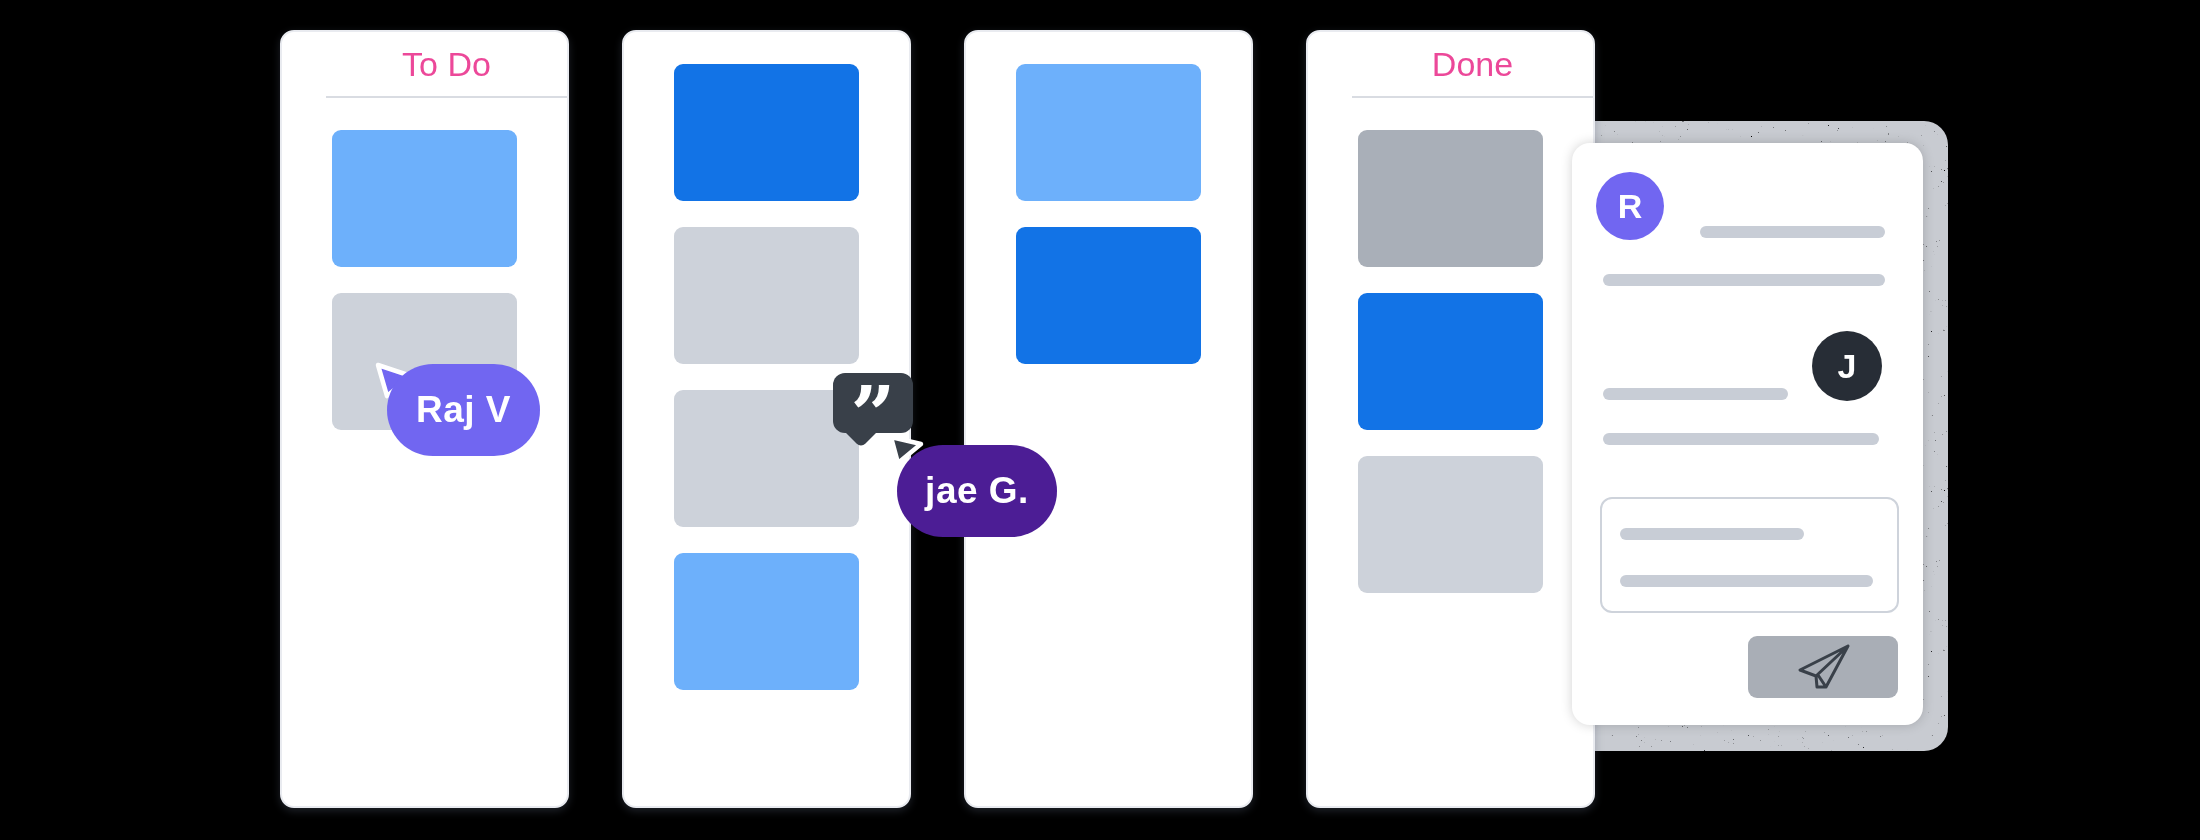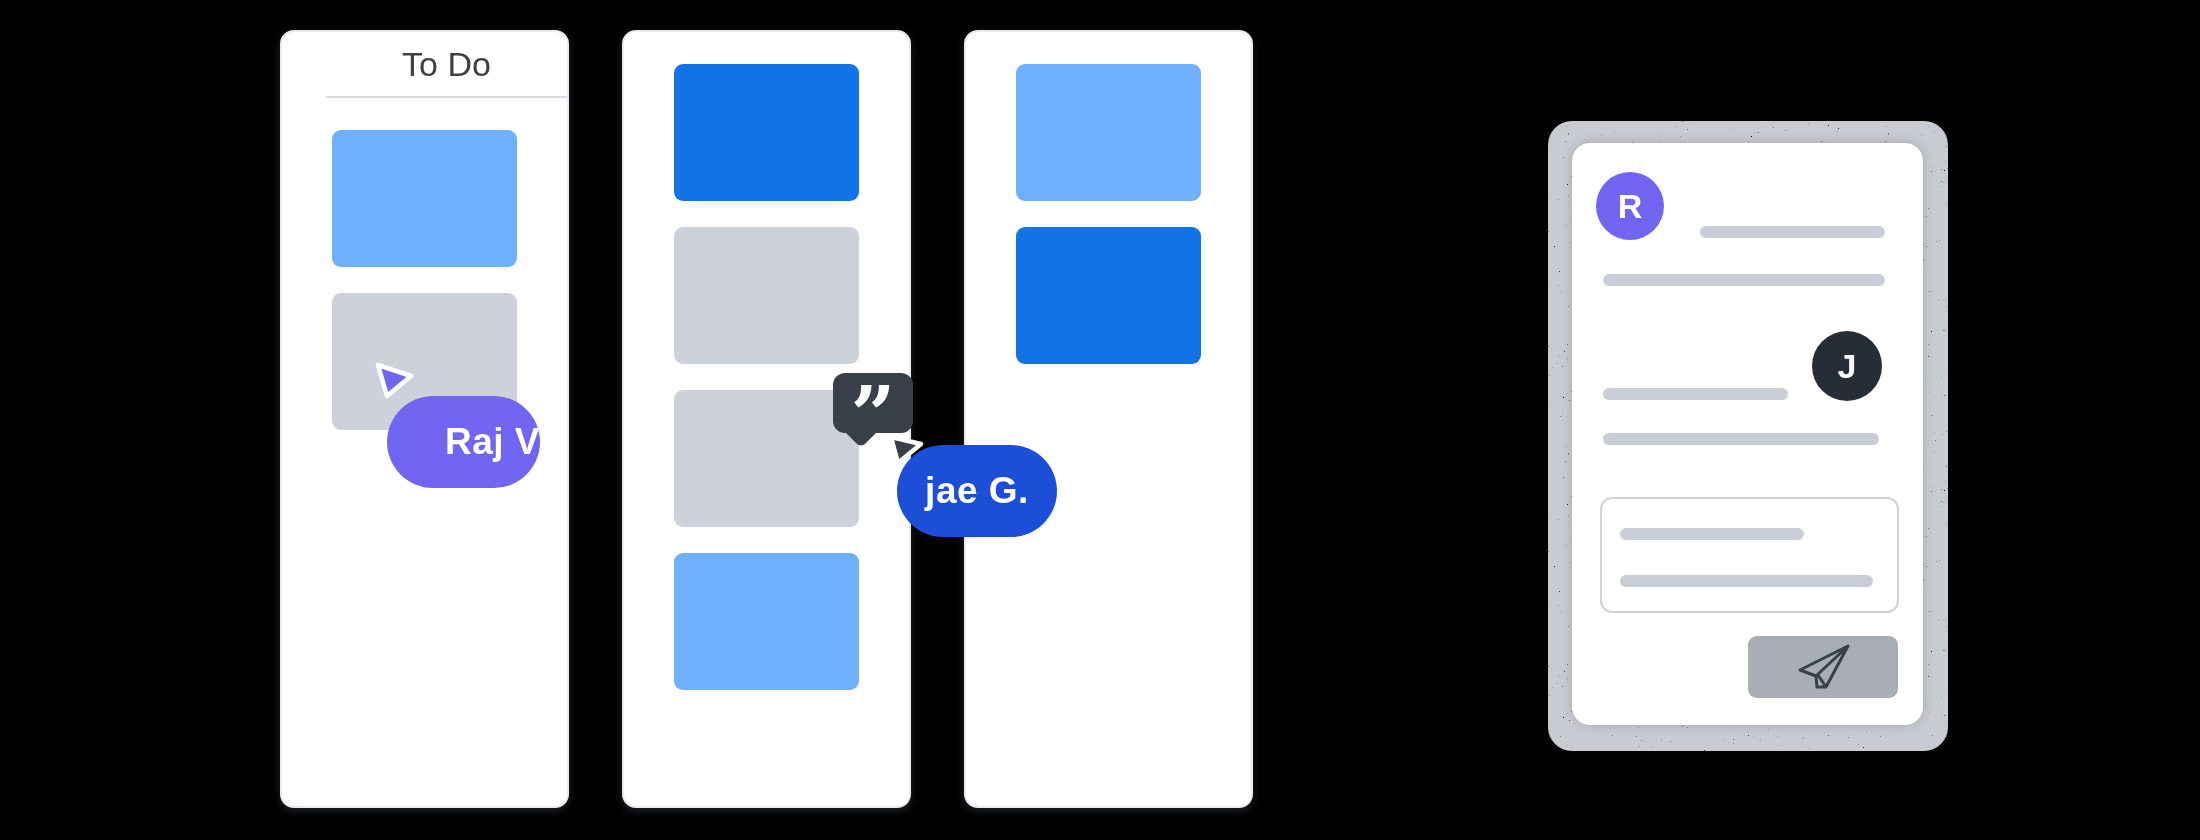--- a/index.html
+++ b/index.html
@@ -9,21 +9,21 @@
   
   .noise{position:absolute;left:1546px;top:119px;z-index:1;}
 
   
   .columns{position:absolute;left:280px;top:30px;display:flex;gap:53px;z-index:2;}
   .column{width:289px;height:778px;background:#ffffff;border:2px solid #e9ebf0;
           border-radius:14px;box-sizing:border-box;
           box-shadow:0 3px 8px rgba(90,100,120,.35);}
   .col-header{height:64px;line-height:64px;text-align:center;
               border-bottom:2px solid #d9dce2;
-              font-size:34px;font-weight:500;color:#404040;margin-left:44px;}
+              font-size:34px;font-weight:500;color:#ec4899;margin-left:44px;}
   .cards{display:flex;flex-direction:column;align-items:center;gap:26px;padding-top:32px;}
   .card{width:185px;height:137px;border-radius:9px;}
 
   
   .panel{position:absolute;left:1572px;top:143px;width:351px;height:582px;
          background:#ffffff;border-radius:18px;z-index:3;
          box-shadow:0 0 12px rgba(0,0,0,.18);}
   .avatar{position:absolute;border-radius:50%;display:flex;align-items:center;justify-content:center;
           color:#fff;font-weight:700;font-size:34px;}
   .avatar-r{left:24px;top:29px;width:68px;height:68px;}
@@ -38,21 +38,21 @@
   .la{position:absolute;left:18px;top:29px;width:184px;height:12px;border-radius:6px;background:#c8cdd6;}
   .lb{position:absolute;left:18px;top:76px;width:253px;height:12px;border-radius:6px;background:#c8cdd6;}
   .send-btn{position:absolute;left:176px;top:493px;width:150px;height:62px;border-radius:9px;
             background:#a9aeb6;display:flex;align-items:center;justify-content:center;
             border:none;cursor:pointer;}
 
   
   .overlay{position:absolute;z-index:4;}
   .pill{display:flex;align-items:center;justify-content:center;border-radius:46px;
         color:#ffffff;font-size:37px;font-weight:600;letter-spacing:.5px;}
-  .pill-raj{left:387px;top:396px;width:153px;height:92px;justify-content:flex-end;}
+  .pill-raj{left:387px;top:364px;width:153px;height:92px;}
   .pill-jae{left:897px;top:445px;width:160px;height:92px;}
   .quote-bubble{left:833px;top:373px;width:80px;height:60px;border-radius:12px;
                 display:flex;align-items:center;justify-content:center;}
   .quote-bubble::after{content:"";position:absolute;left:16px;bottom:-10px;width:24px;height:24px;
                 background:inherit;transform:rotate(45deg);border-radius:0 0 6px 0;}
   .quote-glyph{font-family:"DejaVu Serif", serif;font-weight:700;font-size:78px;color:#fff;
                line-height:0;transform:translateY(12px);}
   .cursor-svg{position:absolute;overflow:visible;}
 </style>
 </head>
@@ -86,20 +86,28 @@
           <div class="card" style="background: rgb(205, 210, 218);"></div>
           <div class="card" style="background: rgb(109, 176, 251);"></div>
         </div>
       </div>
       <div class="column">
         <div class="cards">
           <div class="card" style="background: rgb(109, 176, 251);"></div>
           <div class="card" style="background: rgb(18, 115, 230);"></div>
         </div>
       </div>
+      <div class="column">
+        <div class="col-header">Done</div>
+        <div class="cards">
+          <div class="card" style="background: rgb(169, 175, 184);"></div>
+          <div class="card" style="background: rgb(18, 115, 230);"></div>
+          <div class="card" style="background: rgb(205, 210, 218);"></div>
+        </div>
+      </div>
     </div>
 
   <div class="panel">
     <div class="avatar avatar-r" style="background: rgb(113, 102, 241);">
       <span>R</span>
     </div>
     <div class="skel l1"></div>
     <div class="skel l2"></div>
     <div class="avatar avatar-j" style="background: rgb(39, 45, 54);">
       <span>J</span>
@@ -126,17 +134,17 @@
     <span>Raj V</span>
   </div>
 
   <div class="overlay quote-bubble" style="background: rgb(57, 64, 73);">
     <span class="quote-glyph">”</span>
   </div>
 
   <svg class="overlay cursor-svg" style="left:884px;top:427px;" width="42" height="42">
     <polygon points="7,10 37,17 14,36" stroke="#ffffff" stroke-width="4.5" stroke-linejoin="round" fill="#394049"></polygon>
   </svg>
-  <div class="overlay pill pill-jae" style="background: #1d4ed8;">
+  <div class="overlay pill pill-jae" style="background: #4c1d95;">
     <span>jae G.</span>
   </div>
 
 </div>
 
 </body></html>

